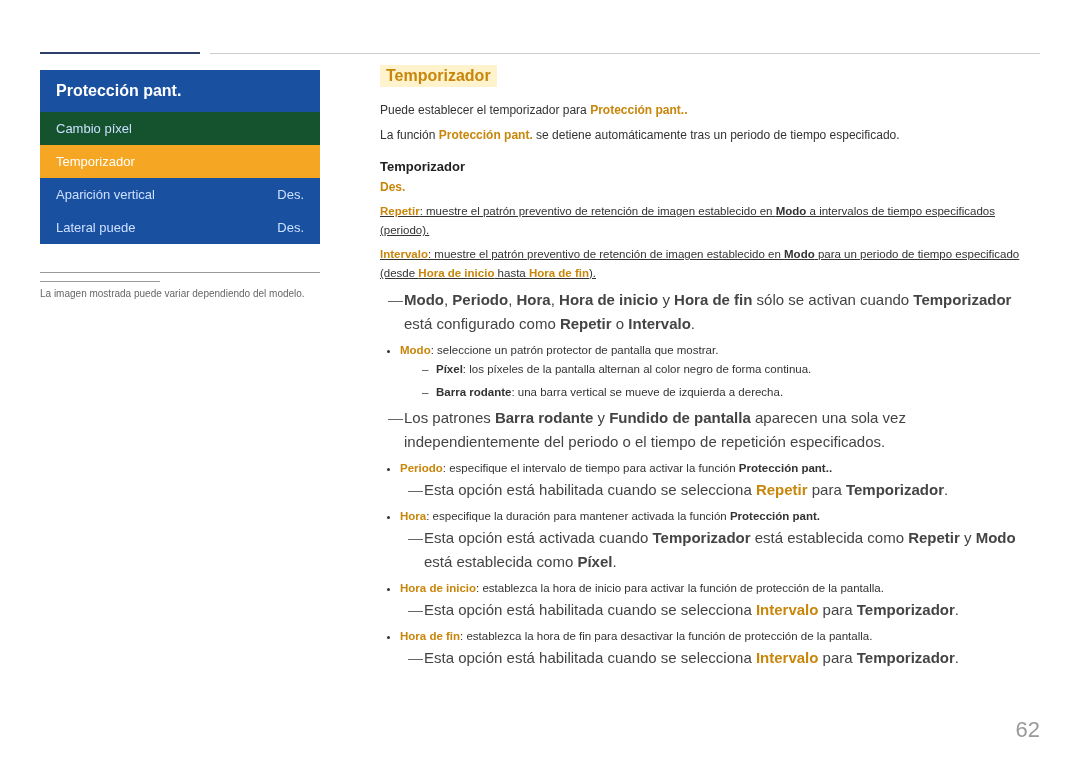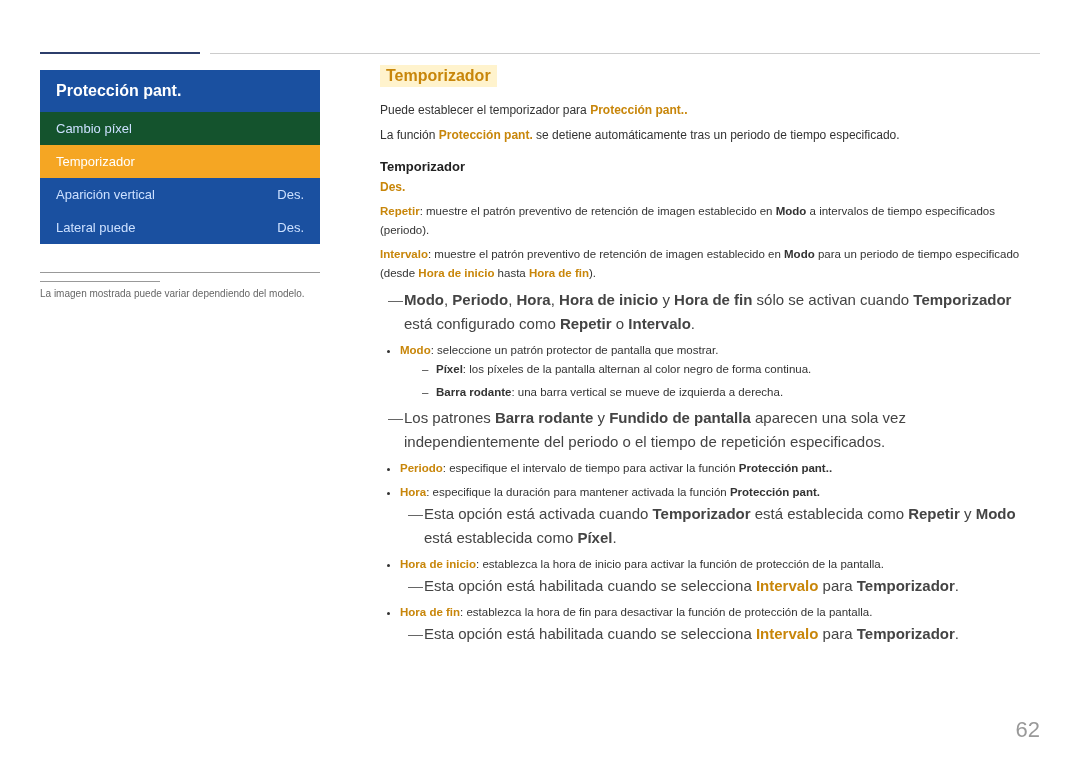--- a/index.html
+++ b/index.html
@@ -130,20 +130,21 @@
       font-weight: bold;
       font-size: 12px;
       margin-bottom: 8px;
     }
 
     .body-text {
       font-size: 11.5px;
       color: #333;
       line-height: 1.65;
       margin-bottom: 5px;
+      text-decoration: underline;
     }
 
     .body-text b {
       font-weight: bold;
       color: #333;
     }
 
     .highlight-orange {
       color: #c8860a;
       font-weight: bold;
@@ -265,20 +266,23 @@
     </li>
   </ul>
 
   <div class="note-block">
     Los patrones <b>Barra rodante</b> y <b>Fundido de pantalla</b> aparecen una sola vez independientemente del periodo o el tiempo de repetición especificados.
   </div>
 
   <ul class="bullets">
     <li class="bullet-item">
       <span class="highlight-orange">Periodo</span>: especifique el intervalo de tiempo para activar la función <b>Protección pant..</b>
+      <div class="note-block">
+        Esta opción está habilitada cuando se selecciona <span class="highlight-orange">Repetir</span> para <b>Temporizador</b>.
+      </div>
     </li>
     <li class="bullet-item">
       <span class="highlight-orange">Hora</span>: especifique la duración para mantener activada la función <b>Protección pant.</b>
       <div class="note-block">
         Esta opción está activada cuando <b>Temporizador</b> está establecida como <b>Repetir</b> y <b>Modo</b> está establecida como <b>Píxel</b>.
       </div>
     </li>
     <li class="bullet-item">
       <span class="highlight-orange">Hora de inicio</span>: establezca la hora de inicio para activar la función de protección de la pantalla.
       <div class="note-block">

